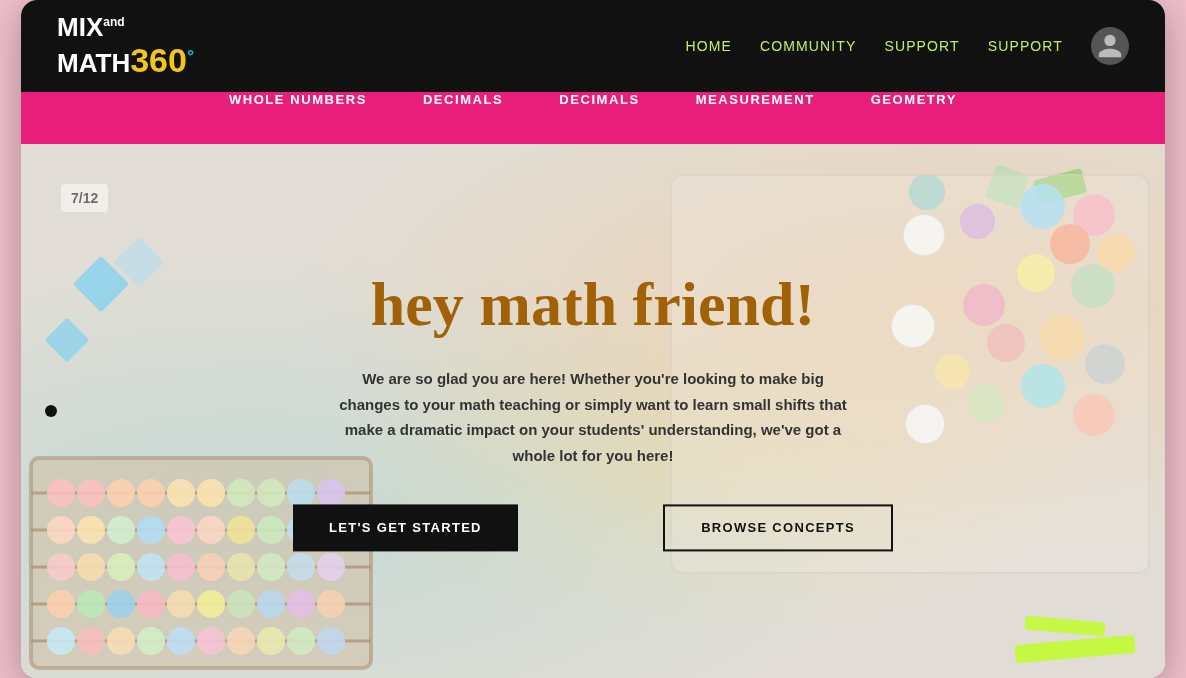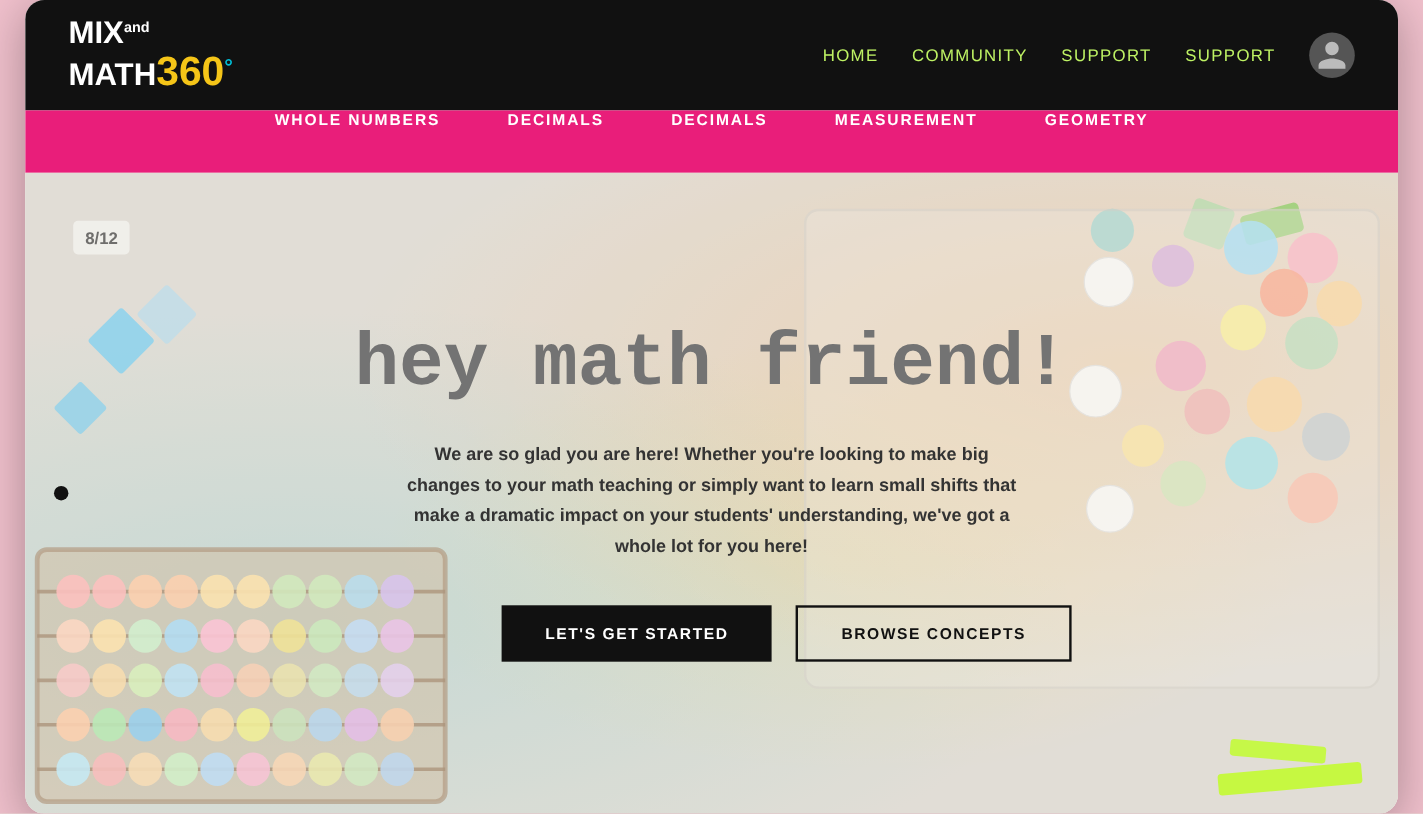--- a/index.html
+++ b/index.html
@@ -171,41 +171,41 @@
       top: 50%;
       left: 50%;
       transform: translate(-50%, -50%);
       text-align: center;
       width: 600px;
     }
 
     .hero-title {
       font-size: 62px;
       font-weight: 900;
-      color: #737373;
-      font-family: Liberation Mono, monospace;
+      color: #a16207;
+      font-family: Liberation Serif, serif;
       margin-bottom: 28px;
       line-height: 1.1;
     }
 
     .hero-subtitle {
       font-size: 15px;
       color: #333;
       line-height: 1.7;
       margin-bottom: 36px;
       max-width: 520px;
       margin-left: auto;
       margin-right: auto;
       font-weight: bold;
     }
 
     .hero-buttons {
       display: flex;
       gap: 20px;
-      justify-content: flex-end;
+      justify-content: space-between;
     }
 
     .btn-dark {
       background: #111;
       color: white;
       border: none;
       padding: 16px 36px;
       font-size: 13px;
       font-weight: 700;
       letter-spacing: 0.1em;
@@ -280,21 +280,21 @@
     <a class="sub-nav-link">DECIMALS</a>
     <a class="sub-nav-link">MEASUREMENT</a>
     <a class="sub-nav-link">GEOMETRY</a>
   </nav>
 
   <section class="hero">
     <div class="hero-bg"></div>
 
     <div class="toy-container">
 
-      <div class="fraction-card">8/12</div>
+      <div class="fraction-card">7/12</div>
 
       <div style="position:absolute;top:10px;right:20px;width:460px;height:280px;">
 
         <div style="position:absolute;top:20px;right:60px;width:50px;height:25px;background:#7ec850;border-radius:4px;opacity:0.85;transform:rotate(-15deg);"></div>
         <div style="position:absolute;top:15px;right:120px;width:35px;height:35px;background:#a8d8a0;border-radius:4px;opacity:0.8;transform:rotate(20deg);"></div>
 
         <div style="position:absolute;top:40px;right:30px;width:42px;height:42px;background:#ff9eb5;border-radius:50%;opacity:0.9;"></div>
         <div style="position:absolute;top:80px;right:10px;width:38px;height:38px;background:#ffcc80;border-radius:50%;opacity:0.9;"></div>
         <div style="position:absolute;top:30px;right:80px;width:45px;height:45px;background:#80d8ff;border-radius:50%;opacity:0.85;"></div>
         <div style="position:absolute;top:70px;right:55px;width:40px;height:40px;background:#ff8a65;border-radius:50%;opacity:0.9;"></div>

